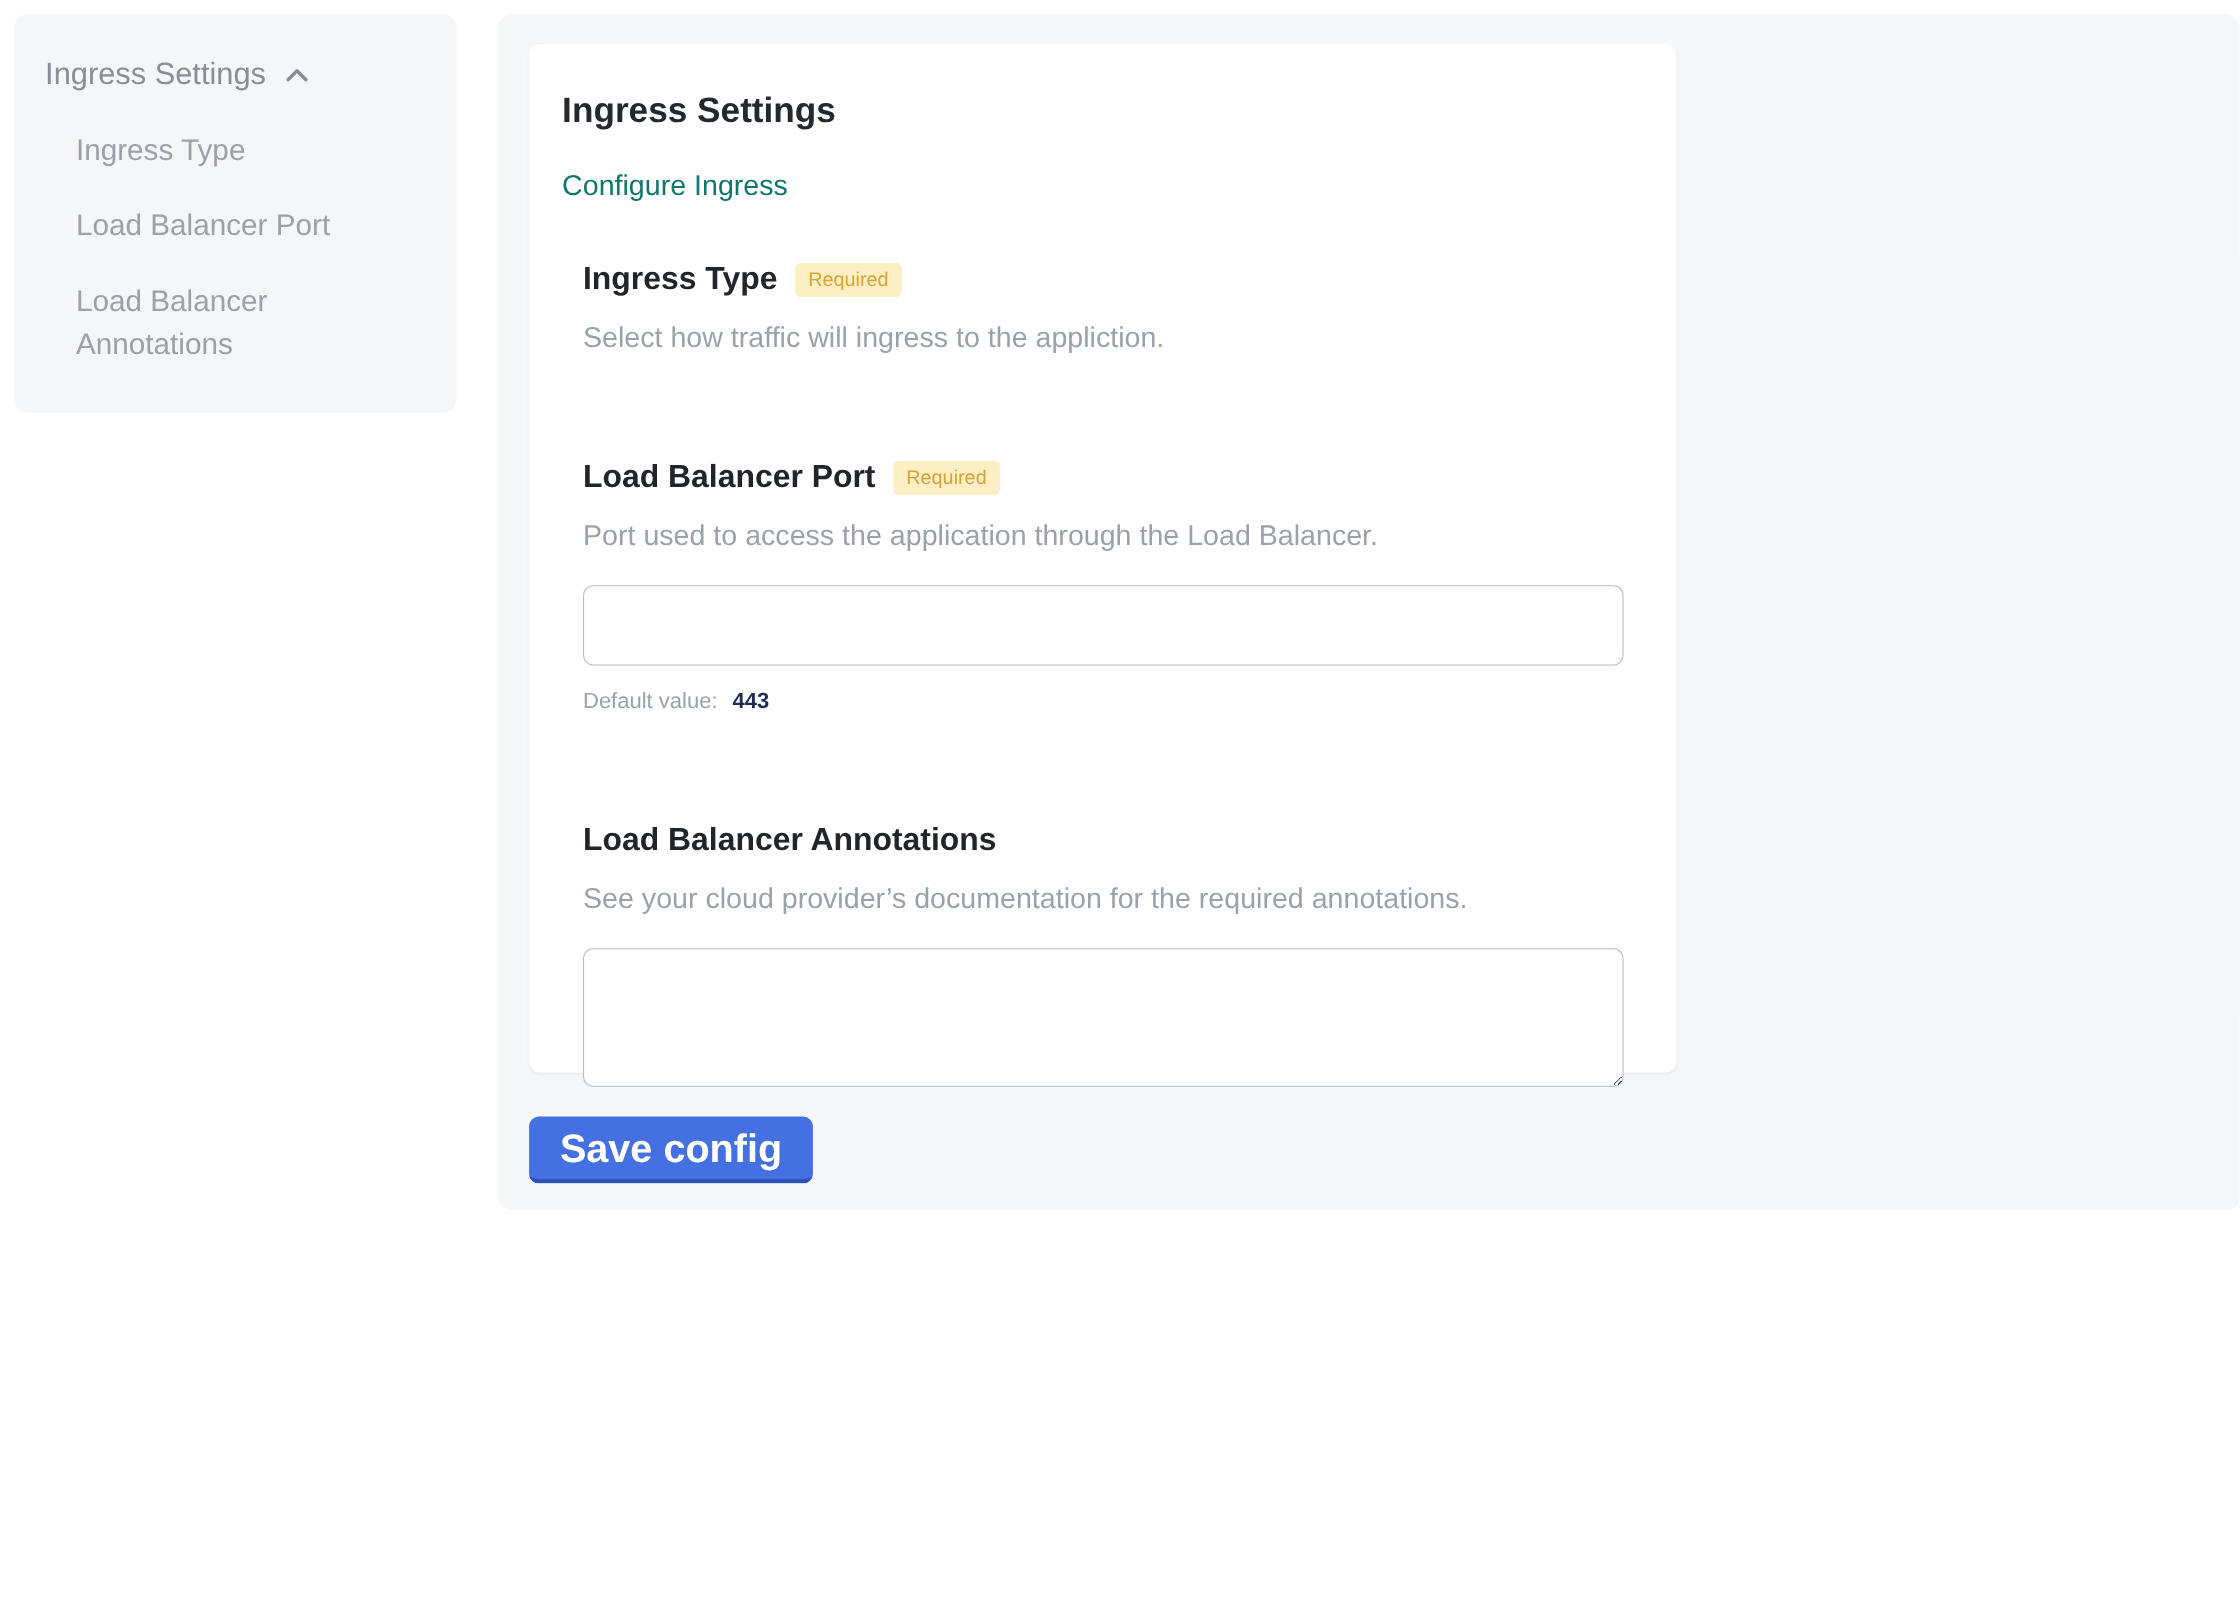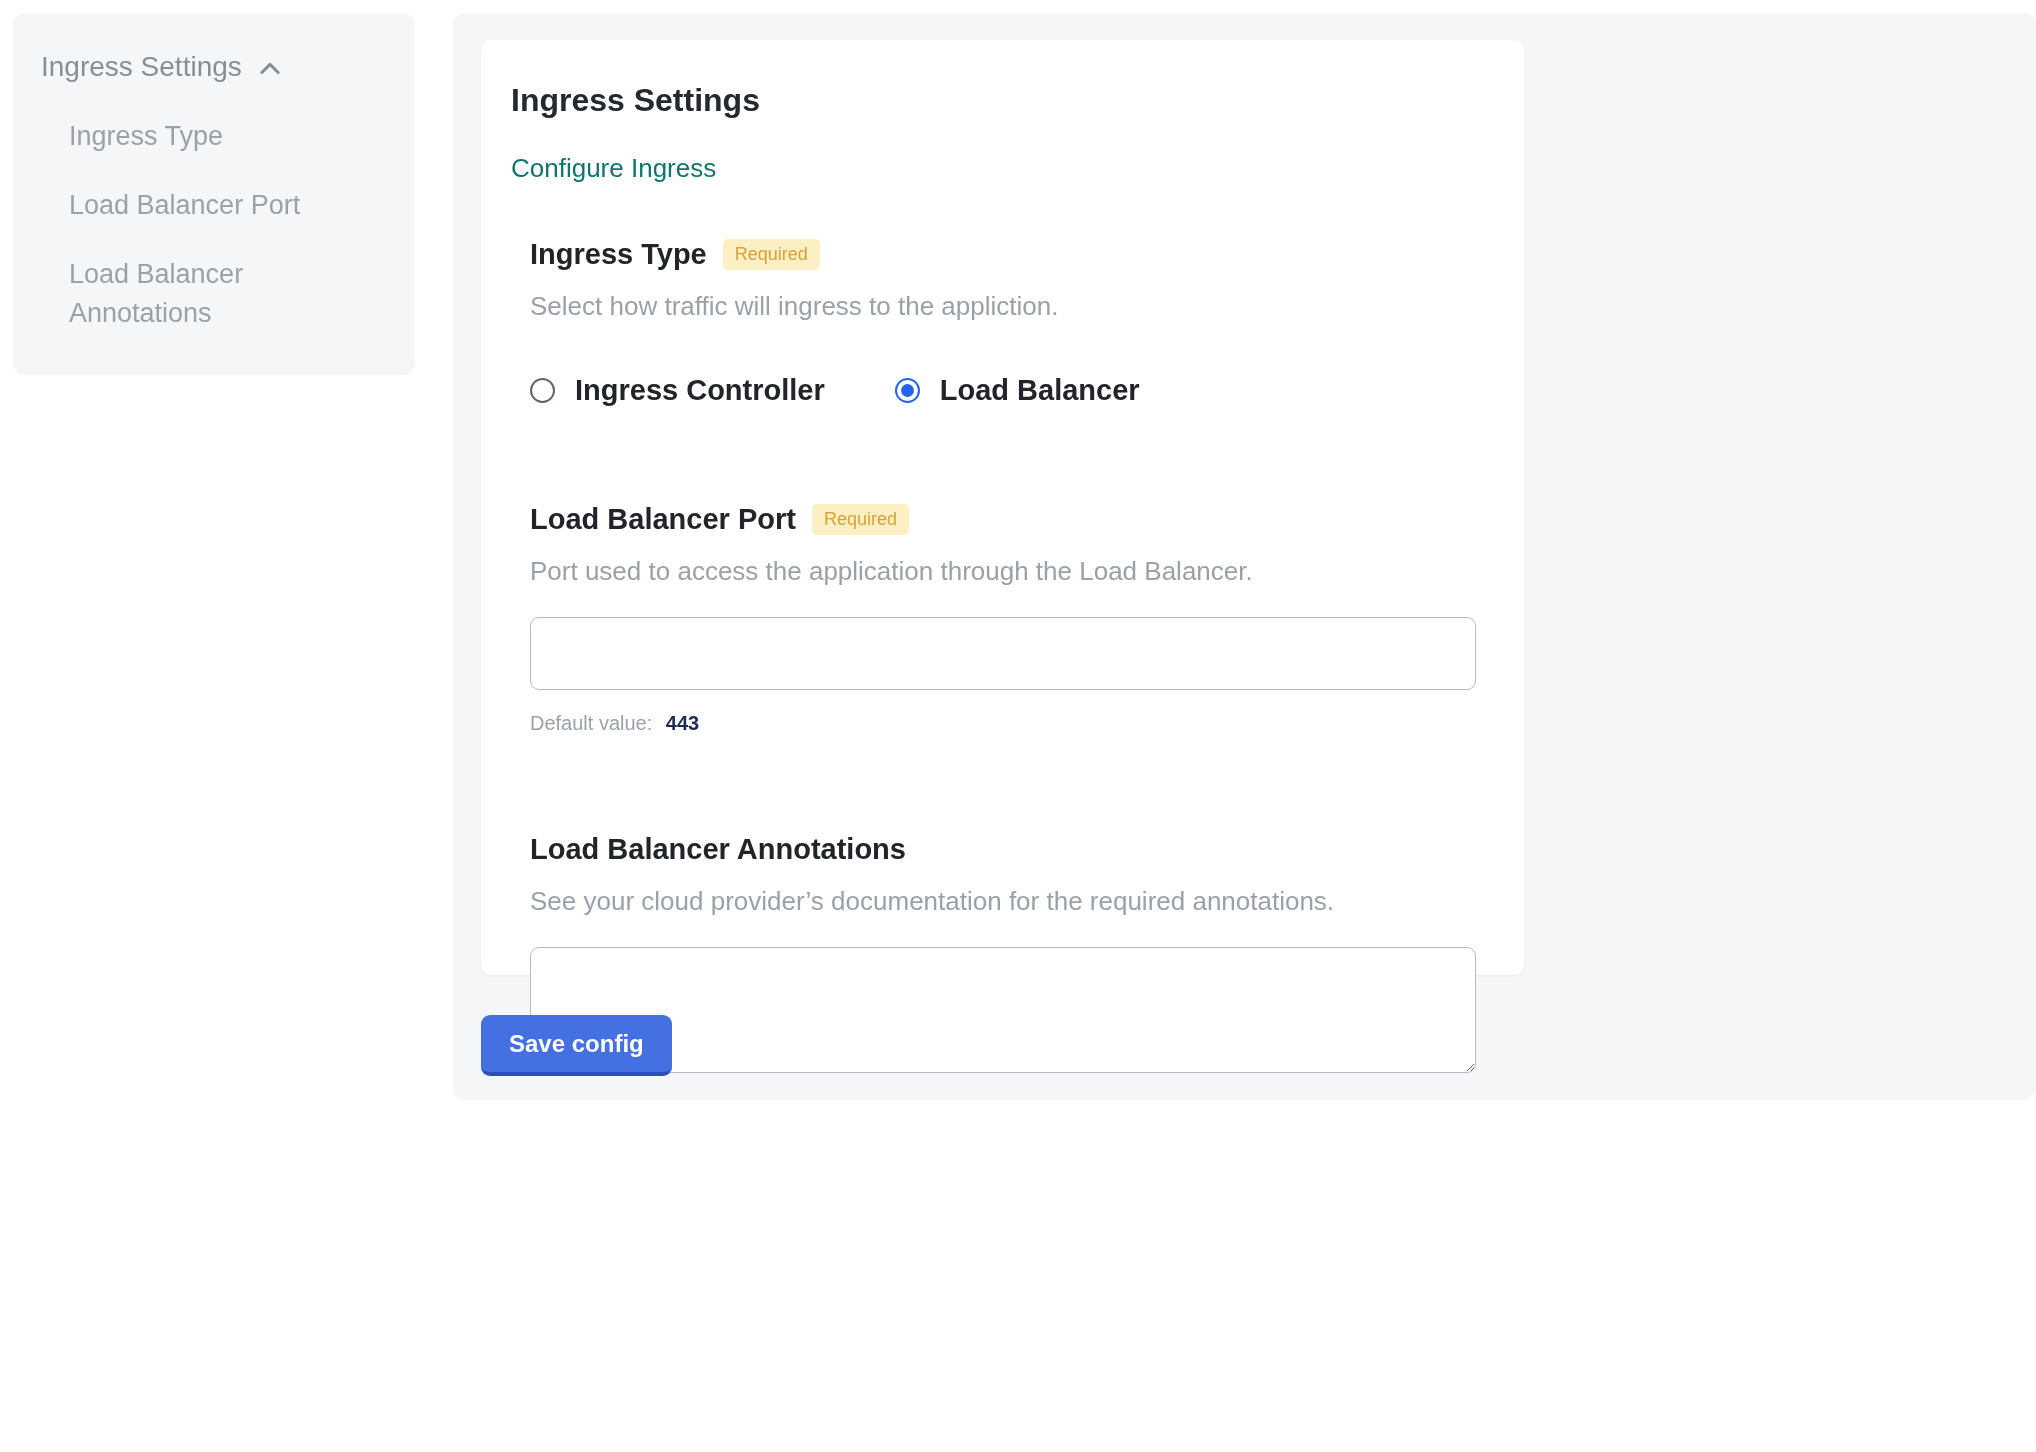--- a/index.html
+++ b/index.html
@@ -48,21 +48,21 @@
     font-family:"Liberation Sans", sans-serif; }
   .default-row { margin-top:22px; font-size:20px; color:#9aa1a9; }
   .default-value { color:#1c2c56; font-weight:bold; margin-left:8px; }
 
   .sec-lb-annot { margin-top:98px; }
   .text-area { margin-top:30px; width:946px; height:126px; border:1px solid #b7bcc3;
     border-radius:9px; font-size:26px; padding:14px 18px; background:#fff; outline:none;
     resize:both; font-family:"Liberation Sans", sans-serif; }
 
   .save-btn { position:absolute; left:28px; top:1002px; min-width:184px; height:61px;
-    background:var(--accent-btn, #4470e2); color:#ffffff; font-size:24px; font-weight:bold;
+    background:var(--accent-btn, #4470e2); color:#ffffff; font-size:36px; font-weight:bold;
     border:none; border-bottom:4px solid #2d50bd; border-radius:9px; padding:0 28px;
     cursor:pointer; font-family:"Liberation Sans", sans-serif; }
 </style>
 </head>
 <body>
 
 <div class="page">
 
   <nav class="sidebar">
     <div class="sidebar-title-row">
@@ -84,30 +84,20 @@
       <h1 class="card-title">Ingress Settings</h1>
       <div class="card-subtitle">Configure Ingress</div>
 
       <div class="section sec-ingress-type">
         <div class="section-head">
           <span class="section-title">Ingress Type</span>
           <span class="badge">Required</span>
         </div>
         <div class="section-desc">Select how traffic will ingress to the appliction.</div>
 
-        <div class="radio-row">
-          <div class="radio-option">
-            <span class="radio"></span>
-            <span class="radio-label">Ingress Controller</span>
-          </div>
-          <div class="radio-option">
-            <span class="radio checked"></span>
-            <span class="radio-label">Load Balancer</span>
-          </div>
-        </div>
       </div>
 
       <div class="section sec-lb-port">
         <div class="section-head">
           <span class="section-title">Load Balancer Port</span>
           <span class="badge">Required</span>
         </div>
         <div class="section-desc">Port used to access the application through the Load Balancer.</div>
 
         <input class="text-input" type="text" value="" style="">

